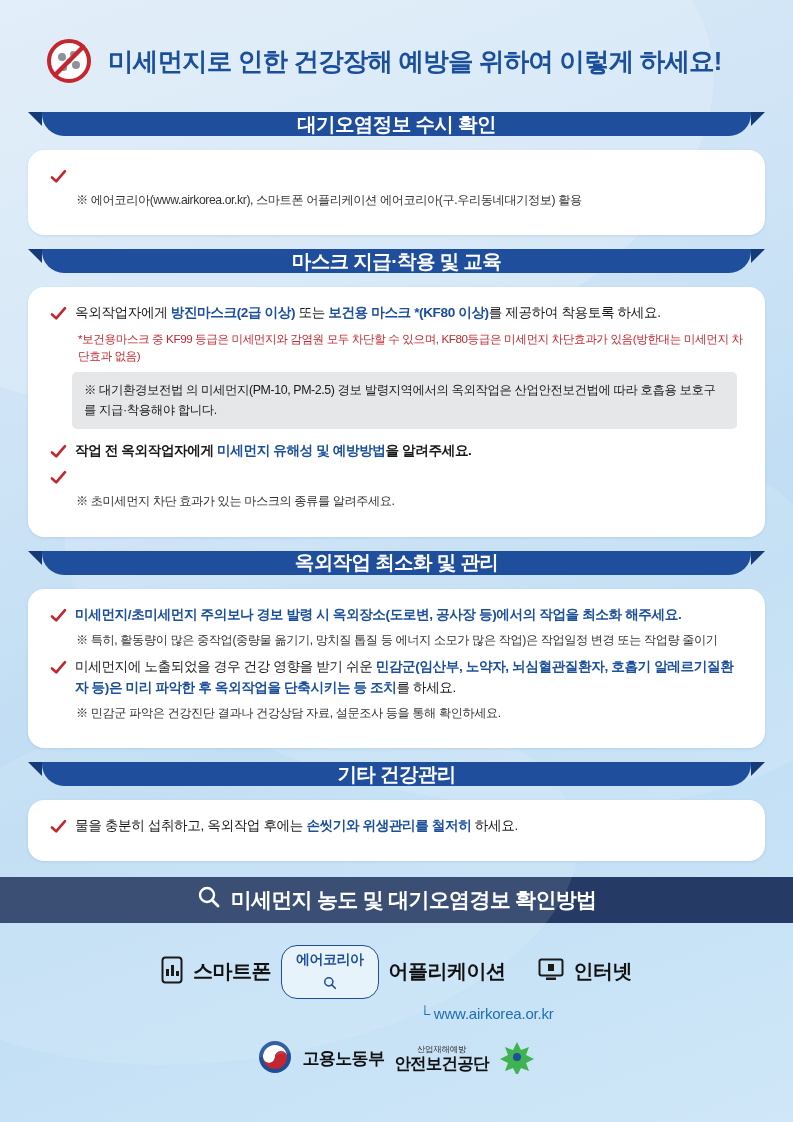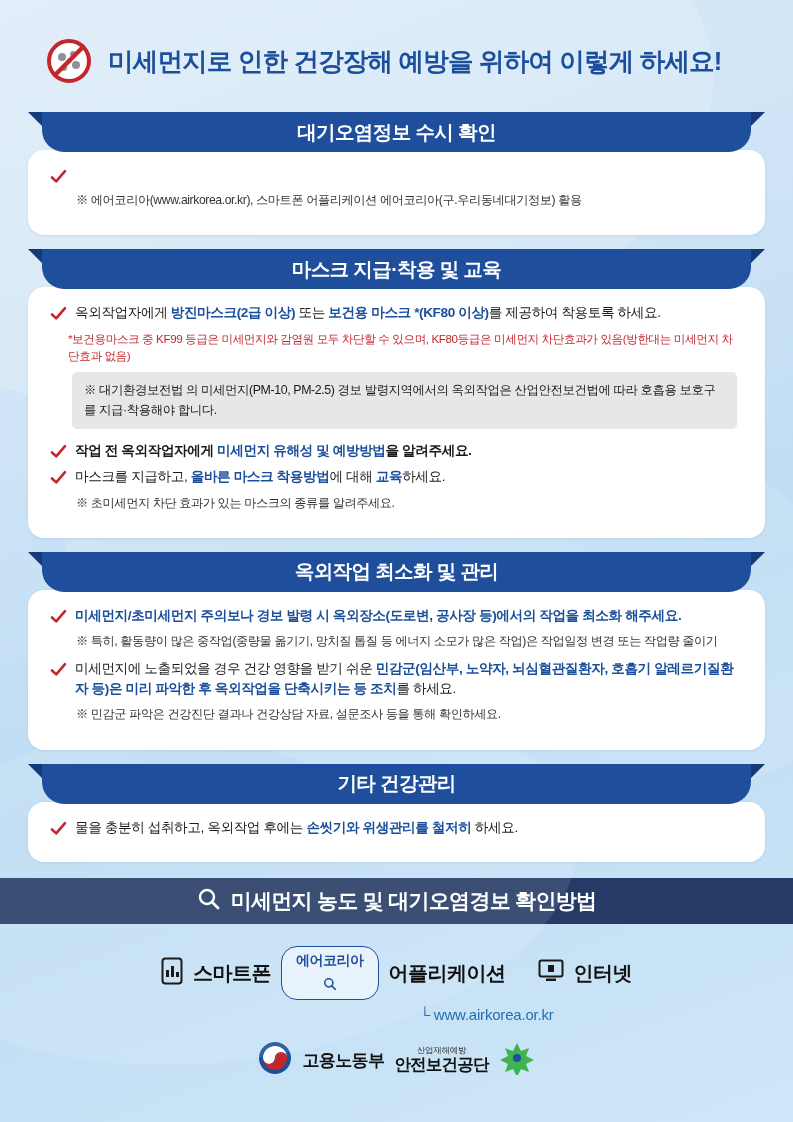--- a/index.html
+++ b/index.html
@@ -62,21 +62,21 @@
   .banner-wrap {
     position: relative;
     height: 40px;
     margin-top: 14px;
   }
   .banner {
     position: absolute;
     left: 14px;
     right: 14px;
     top: 0;
-    height: 40px;
+    height: 24px;
     background: #1f4e9c;
     color: #ffffff;
     font-size: 19.5px;
     font-weight: bold;
     letter-spacing: -0.6px;
     display: flex;
     align-items: center;
     justify-content: center;
     border-radius: 0 0 22px 22px;
   }
@@ -133,21 +133,21 @@
     color: #333333;
     line-height: 1.5;
     letter-spacing: -0.4px;
     margin: 1px 0 8px 26px;
   }
   .note-sm {
     font-size: 11.6px;
     color: #c4262e;
     line-height: 1.5;
     letter-spacing: -0.4px;
-    margin: 2px 0 8px 18px;
+    margin: 2px 0 8px 28px;
   }
   .greybox {
     background: #e6e7e9;
     border-radius: 5px;
     padding: 9px 12px;
     margin: 4px 6px 12px 22px;
     font-size: 12.4px;
     color: #1a1a1a;
     line-height: 1.55;
     letter-spacing: -0.4px;
@@ -293,21 +293,20 @@
               </svg>
             </span>
             <div class="itxt"><span class="b-dark">작업 전 옥외작업자에게 </span><span class="b-blue">미세먼지 유해성 및 예방방법</span><span class="b-dark">을 알려주세요.</span></div>
           </div>
           <div class="item">
             <span class="check">
               <svg width="17" height="17" viewBox="0 0 17 17">
                 <path d="M2 9.5 L6.2 13.4 L15 3.2" fill="none" stroke="#c4262e" stroke-width="2.6" stroke-linecap="round" stroke-linejoin="round"></path>
               </svg>
             </span>
-            <div class="itxt"><span>마스크를 지급하고, </span><span class="b-blue">올바른 마스크 착용방법</span><span>에 대해 </span><span class="b-blue">교육</span><span>하세요.</span></div>
           </div>
           <div class="note">※ 초미세먼지 차단 효과가 있는 마스크의 종류를 알려주세요.</div>
         </div>
       </div>
       <div class="section">
         <div class="banner-wrap">
           <div class="banner">옥외작업 최소화 및 관리</div>
         </div>
         <div class="panel">
           <div class="item">

